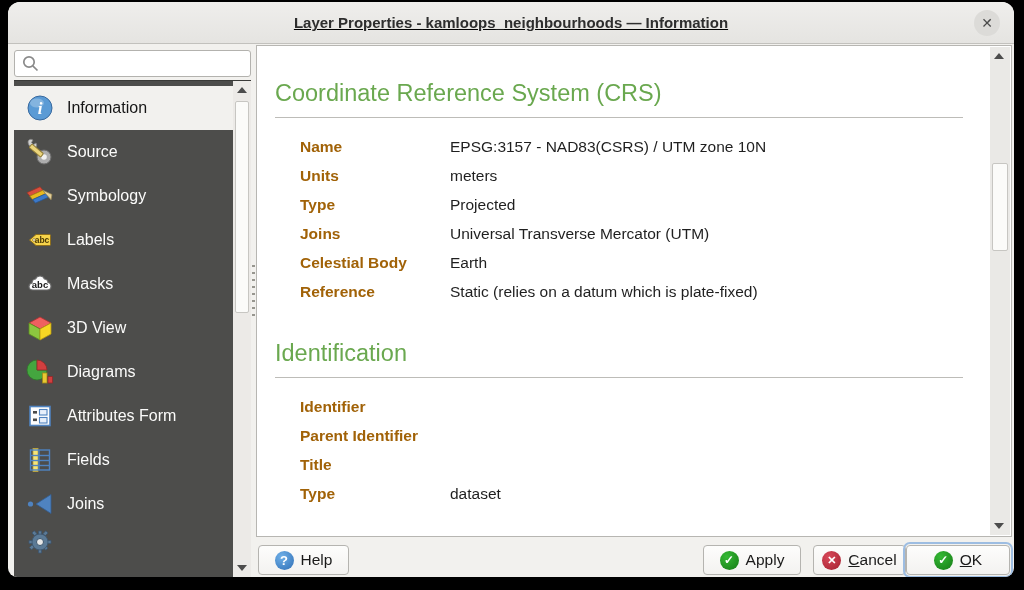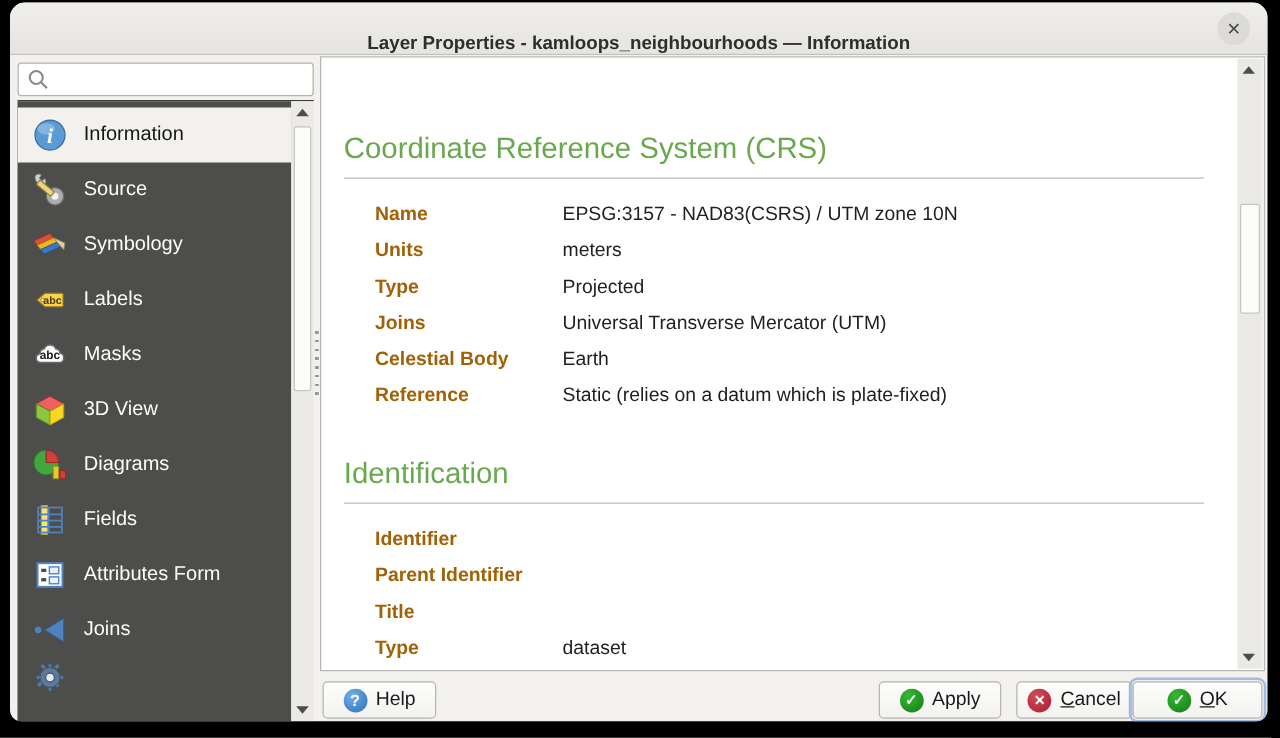--- a/index.html
+++ b/index.html
@@ -4,21 +4,21 @@
 <style>
   * { box-sizing: border-box; margin: 0; padding: 0; }
   html,body { width:1024px; height:590px; background:#000; font-family:"Liberation Sans",sans-serif; overflow:hidden; }
   body { position:relative; }
 
   .window { position:absolute; left:8px; top:2px; width:1006px; height:575px;
             background:#f2f1ee; border-radius:12px 12px 9px 9px; overflow:hidden; }
 
   
   .titlebar { position:relative; height:42px; background:linear-gradient(#efeeec,#e5e4e1);
-              border-bottom:1px solid #c2c1bd; display:flex; align-items:flex-end; justify-content:center; }
+              border-bottom:1px solid #c2c1bd; display:flex; align-items:center; justify-content:center;text-decoration:underline; }
   .title { font-size:15px; font-weight:bold; color:#2e2e2e; }
   .close-btn { position:absolute; right:14px; top:8px; width:26px; height:26px; border-radius:50%;
                background:#dcdbd8; display:flex; align-items:center; justify-content:center;
                color:#4a4a4a; font-size:14px; cursor:default; }
 
   
   .search-wrap { position:absolute; left:6px; top:48px; width:237px; height:27px; background:#fff;
                  border:1px solid #b3b2ae; border-radius:3px; display:flex; align-items:center; padding-left:5px; }
   .search-wrap svg { flex:0 0 auto; }
   .search-input { border:none; outline:none; flex:1; height:22px; font-size:14px; background:transparent; min-width:0; }
@@ -35,21 +35,21 @@
   .arrow-up, .arrow-down { position:absolute; left:4px; width:0; height:0;
           border-left:5px solid transparent; border-right:5px solid transparent; }
   .arrow-up { top:6px; border-bottom:6px solid #4c4c4c; }
   .arrow-down { bottom:6px; border-top:6px solid #4c4c4c; }
   .sthumb { position:absolute; left:2px; right:2px; background:#fbfbf9; border:1px solid #c7c6c2; border-radius:2px; }
   .sscroll .sthumb { top:20px; height:212px; }
 
   
   .content { position:absolute; left:248px; top:43px; width:756px; height:492px;
              background:#fff; border:1px solid #b7b6b2; }
-  .csections { position:absolute; left:0; top:0; right:22px; bottom:0; overflow:hidden; padding:0 26px 0 18px;margin-top:25px; }
+  .csections { position:absolute; left:0; top:0; right:22px; bottom:0; overflow:hidden; padding:0 26px 0 18px; }
   h2.green { font-size:23.5px; font-weight:400; color:#6aa84f; margin:34px 0 10px 0; }
   .csections hr { border:none; border-top:1px solid #bdbcb8; margin:0 0 14px 0; }
   .prow { display:flex; line-height:29px; font-size:15.5px; padding-left:25px; }
   .plabel { width:150px; font-weight:bold; color:#a16207; flex:0 0 auto; }
   .pvalue { color:#1f1f1f; }
 
   .cscroll { position:absolute; top:1px; right:1px; bottom:1px; width:20px; background:#eae9e6; }
   .cscroll .sthumb { left:2px; right:2px; top:116px; height:88px; }
 
   .splitter-dots { position:absolute; left:244px; top:258px; width:3px; height:56px;
@@ -158,45 +158,45 @@
           <path d="M11 2 A10 10 0 1 0 21 12 L11 12 Z" fill="#44a63f" stroke="#2e7729" stroke-width="0.8"></path>
           <path d="M11 2 A10 10 0 0 1 21 12 L11 12 Z" fill="#d23f3f" stroke="#932929" stroke-width="0.8"></path>
           <rect x="16.5" y="15" width="4.5" height="10" fill="#e8c832" stroke="#a08a18" stroke-width="0.8"></rect>
           <rect x="22" y="18.5" width="4.5" height="6.5" fill="#d23f3f" stroke="#932929" stroke-width="0.8"></rect>
         </svg>
         <span>Diagrams</span>
       </div>
 
       <div class="item">
         <svg width="28" height="28" viewBox="0 0 28 28">
+          <rect x="4" y="4.5" width="20" height="19" fill="#fdfdfd" stroke="#4f83c0" stroke-width="1.6"></rect>
+          <rect x="7" y="9" width="4" height="2.6" fill="#4a4a4a"></rect>
+          <rect x="7" y="16.5" width="4" height="2.6" fill="#4a4a4a"></rect>
+          <rect x="13.5" y="7.5" width="7.5" height="5.5" fill="#e8f0fa" stroke="#4f83c0" stroke-width="1.1"></rect>
+          <rect x="13.5" y="15.5" width="7.5" height="5.5" fill="#e8f0fa" stroke="#4f83c0" stroke-width="1.1"></rect>
+        </svg>
+        <span>Attributes Form</span>
+      </div>
+
+      <div class="item">
+        <svg width="28" height="28" viewBox="0 0 28 28">
           <rect x="7" y="2.5" width="5" height="23" fill="#f5e47a" stroke="#bfa63a" stroke-width="0.8"></rect>
           <rect x="4.5" y="4" width="19" height="20" fill="none" stroke="#4f83c0" stroke-width="1.4"></rect>
           <g stroke="#4f83c0" stroke-width="1.4">
             <line x1="4.5" y1="9.5" x2="23.5" y2="9.5"></line>
             <line x1="4.5" y1="14.5" x2="23.5" y2="14.5"></line>
             <line x1="4.5" y1="19.5" x2="23.5" y2="19.5"></line>
             <line x1="13" y1="4" x2="13" y2="24"></line>
           </g>
         </svg>
         <span>Fields</span>
       </div>
 
       <div class="item">
         <svg width="28" height="28" viewBox="0 0 28 28">
-          <rect x="4" y="4.5" width="20" height="19" fill="#fdfdfd" stroke="#4f83c0" stroke-width="1.6"></rect>
-          <rect x="7" y="9" width="4" height="2.6" fill="#4a4a4a"></rect>
-          <rect x="7" y="16.5" width="4" height="2.6" fill="#4a4a4a"></rect>
-          <rect x="13.5" y="7.5" width="7.5" height="5.5" fill="#e8f0fa" stroke="#4f83c0" stroke-width="1.1"></rect>
-          <rect x="13.5" y="15.5" width="7.5" height="5.5" fill="#e8f0fa" stroke="#4f83c0" stroke-width="1.1"></rect>
-        </svg>
-        <span>Attributes Form</span>
-      </div>
-
-      <div class="item">
-        <svg width="28" height="28" viewBox="0 0 28 28">
           <circle cx="4.5" cy="14" r="2.6" fill="#4f83c0"></circle>
           <polygon points="10,14 25,4.5 25,23.5" fill="#4f83c0" stroke="#335e92" stroke-width="0.8"></polygon>
         </svg>
         <span>Joins</span>
       </div>
 
 
       <div class="item partial">
         <svg width="28" height="28" viewBox="0 0 28 28">
           <g fill="#5b7a96" stroke="#3c566e" stroke-width="0.8">

